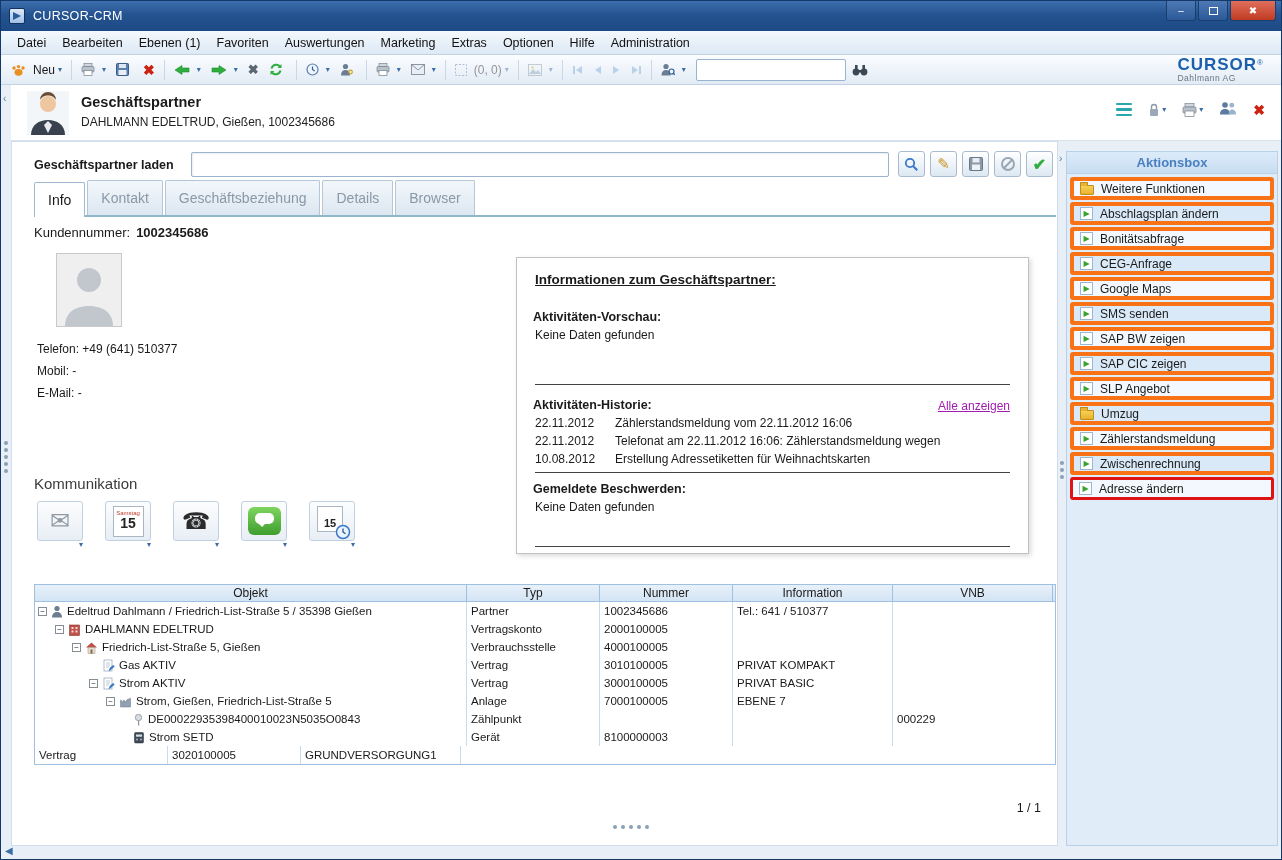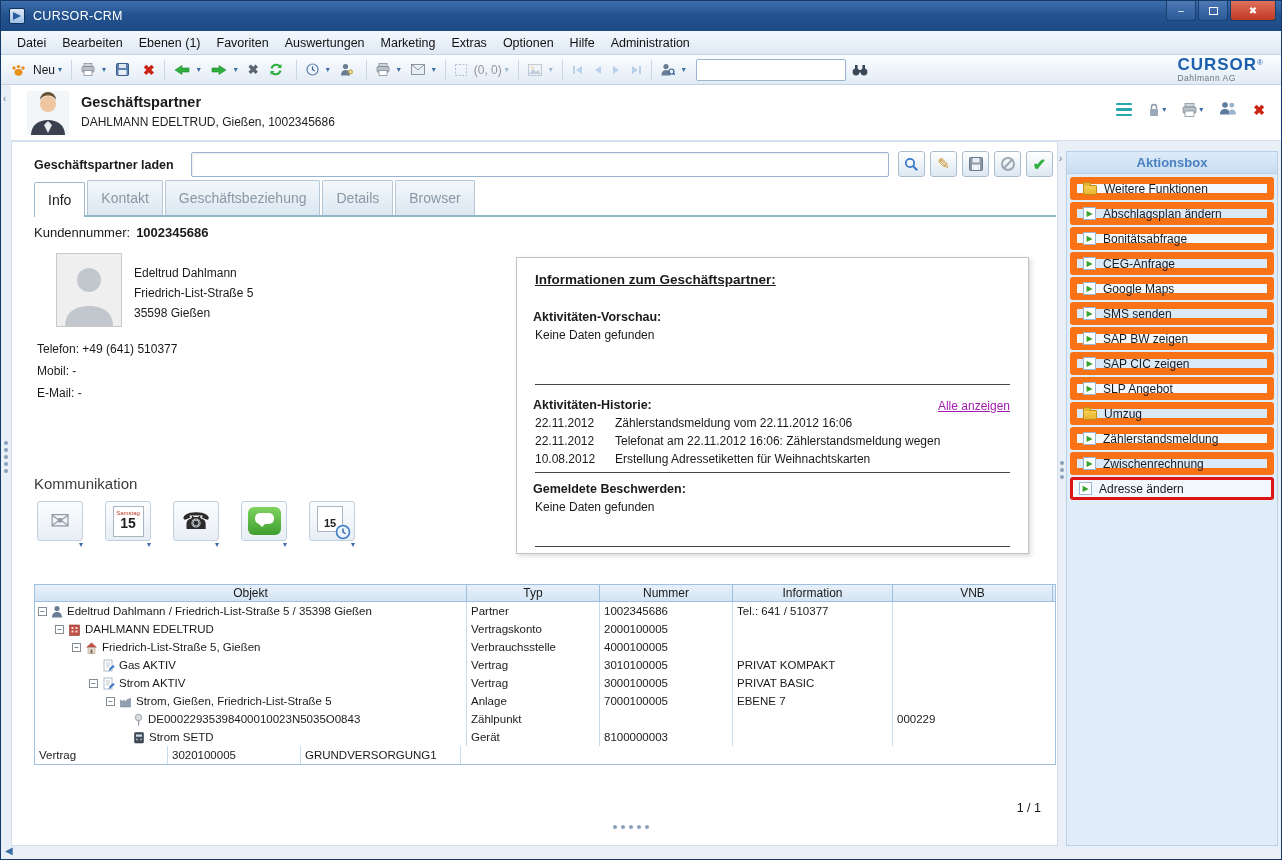--- a/index.html
+++ b/index.html
@@ -105,21 +105,21 @@
 .expander{width:9px;height:9px;border:1px solid #848c94;background:#fff;font-size:8px;line-height:7px;text-align:center;color:#333;margin-right:4px;flex:none;cursor:pointer}
 .ticon{margin-right:4px;flex:none;display:flex}
 
 
 .pagecount{position:absolute;left:940px;top:800px;width:100px;text-align:right;font-size:12.5px}
 
 
 .aktionsbox{position:absolute;left:1065px;top:150px;width:212px;height:695px;background:#e0ecf8;border:1px solid #b8d0e8}
 .ab-header{height:22px;background:linear-gradient(#dcebf9,#c8ddf2);border-bottom:1px solid #b8d0e8;color:#4a80c0;font-weight:bold;font-size:13px;display:flex;align-items:center;justify-content:center}
 .ab-list{padding:1px 2px}
-.ab-item{height:23px;margin:2px 1px;border:7px solid #f97316;border-radius:3px;display:flex;align-items:center;gap:7px;padding-left:6px;font-size:12px;cursor:pointer}
+.ab-item{height:23px;margin:2px 1px;border:4px solid #f97316;border-radius:3px;display:flex;align-items:center;gap:7px;padding-left:6px;font-size:12px;cursor:pointer}
 .ab-item.a{background:#f2f8fd}
 .ab-item.b{background:#d9e9f8}
 .ab-item.hl{border:3px solid #de1414;border-radius:3px}
 .folder{width:14px;height:10px;background:linear-gradient(#f6d054,#e8b32e);border:1px solid #c08d1a;border-radius:1px;position:relative;flex:none;margin-top:2px}
 .folder:before{content:"";position:absolute;left:-1px;top:-4px;width:6px;height:3px;background:#e8b32e;border:1px solid #c08d1a;border-bottom:none;border-radius:1px 1px 0 0}
 .play{width:13px;height:13px;background:#fff;border:1px solid #9ab8d4;flex:none;display:flex;align-items:center;justify-content:center;font-size:8px;color:#3aa32f}
 </style>
 </head>
 <body>
 
@@ -414,25 +414,20 @@
     <div class="tab">Geschäftsbeziehung</div>
     <div class="tab">Details</div>
     <div class="tab">Browser</div>
   </div>
 
   <div class="kundennr"><span>Kundennummer:</span><b>1002345686</b></div>
   <div class="photo"><svg width="64" height="72">
         <circle cx="32" cy="26" r="12" fill="#c2c7cd"></circle>
         <path d="M8 72c0-14 11-20 24-20s24 6 24 20z" fill="#c2c7cd"></path>
       </svg></div>
-  <div class="addr">
-    <div>Edeltrud Dahlmann</div>
-    <div>Friedrich-List-Straße 5</div>
-    <div>35598 Gießen</div>
-  </div>
   <div class="cline" style="top:341px">Telefon: +49 (641) 510377</div>
   <div class="cline" style="top:363px">Mobil: -</div>
   <div class="cline" style="top:385px">E-Mail: -</div>
   <div class="komm-label">Kommunikation</div>
 
   <div class="comm">
     <div class="comm-item">
         <span class="glyph-env">✉</span>
         <span class="comm-drop">▾</span>
       </div>

